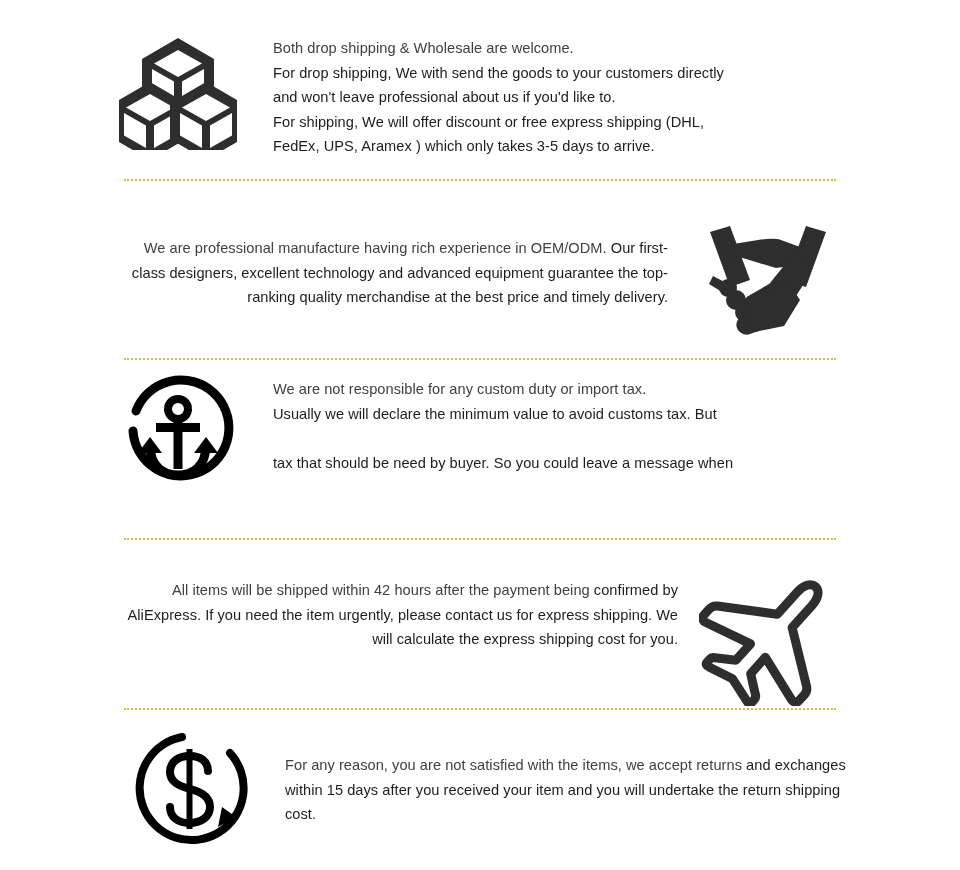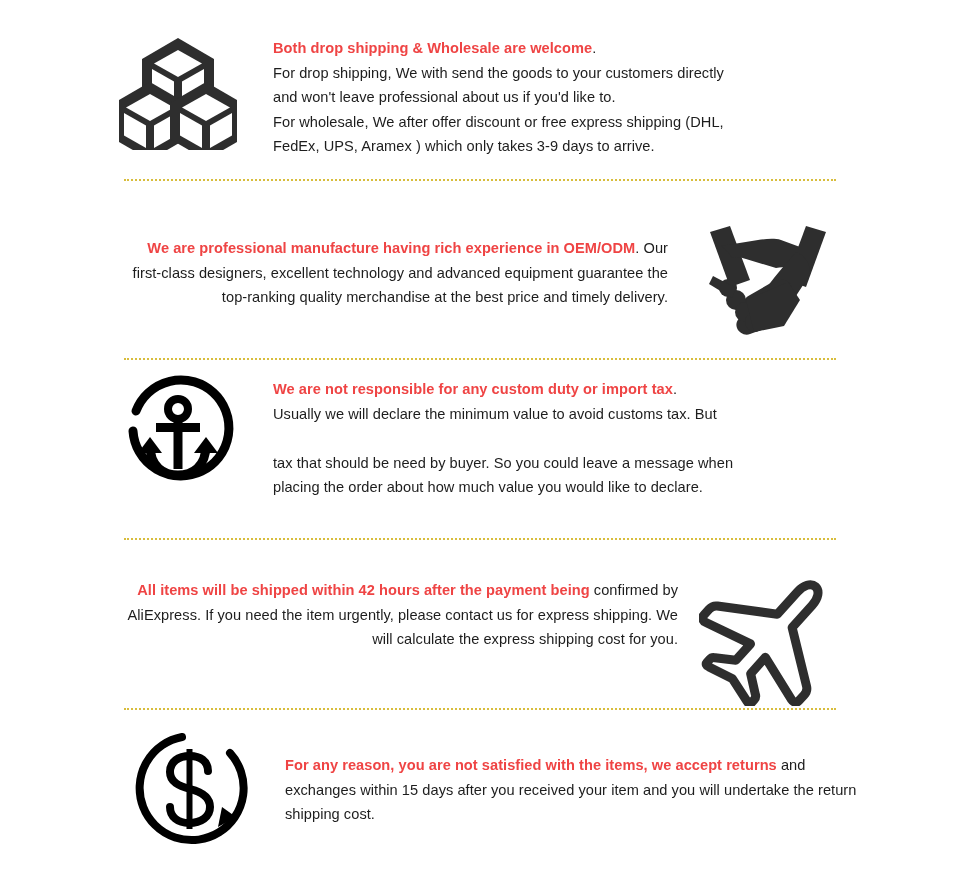--- a/index.html
+++ b/index.html
@@ -35,22 +35,22 @@
     justify-content: center;
   }
   .text-cell {
     flex: 1 1 auto;
     font-size: 14.6px;
     line-height: 24.5px;
     color: #1d1d1d;
     letter-spacing: 0.05px;
   }
   .text-cell b {
-    font-weight: bold;
-    color: #ef4444;
+    font-weight: normal;
+    color: #404040;
   }
   .align-left  { text-align: left; }
   .align-right { text-align: right; }
 
   
   .divider {
     position: absolute;
     left: 124px;
     width: 712px;
     height: 0;
@@ -94,22 +94,22 @@
           <path d="M87 62 L111 75.5 L87 89 L63 75.5 Z"></path>
           <path d="M61 81 L83 93.5 L83 116 L61 103.5 Z"></path>
           <path d="M91 93.5 L113 81 L113 103.5 L91 116 Z"></path>
         </g>
       </svg>
     </div>
     <div class="text-cell align-left" style="margin-left:33px; padding-top:8px;">
       <b>Both drop shipping &amp; Wholesale are welcome</b><span>.</span><br>
       <span>For drop shipping, We with send the goods to your customers directly</span><br>
       <span>and won't leave professional about us if you'd like to.</span><br>
-      <span>For wholesale, We after offer discount or free express shipping (DHL,</span><br>
-      <span>FedEx, UPS, Aramex ) which only takes 3-9 days to arrive.</span>
+      <span>For shipping, We will offer discount or free express shipping (DHL,</span><br>
+      <span>FedEx, UPS, Aramex ) which only takes 3-5 days to arrive.</span>
     </div>
   </div>
 
   <div class="divider" style="top:179px;"></div>
 
   <div class="section" style="left:118px; top:220px; width:730px;">
     <div class="text-cell align-right" style="padding-top:16px; padding-right:20px;">
       <b>We are professional manufacture having rich experience in OEM/ODM</b><span>.</span>
       <span>Our first-class designers, excellent technology and advanced equipment guarantee the top-ranking quality merchandise at the best price and timely delivery.</span>
     </div>
@@ -166,21 +166,20 @@
         <path d="M34 70 L46 86 L22 86 Z" fill="#000000"></path>
 
         <path d="M90 70 L102 86 L78 86 Z" fill="#000000"></path>
       </svg>
     </div>
     <div class="text-cell align-left" style="margin-left:33px; padding-top:13px;">
       <b>We are not responsible for any custom duty or import tax</b><span>.</span><br>
       <span>Usually we will declare the minimum value to avoid customs tax. But</span><br>
       <br>
       <span>tax that should be need by buyer. So you could leave a message when</span><br>
-      <span>placing the order about how much value you would like to declare.</span>
     </div>
   </div>
 
   <div class="divider" style="top:538px;"></div>
 
   <div class="section" style="left:118px; top:562px; width:730px;">
     <div class="text-cell align-right" style="padding-top:16px; padding-right:18px;">
       <b>All items will be shipped within 42 hours after the payment being</b><span></span>
       <span>confirmed by AliExpress. If you need the item urgently, please contact us for express shipping. We will calculate the express shipping cost for you.</span>
     </div>

